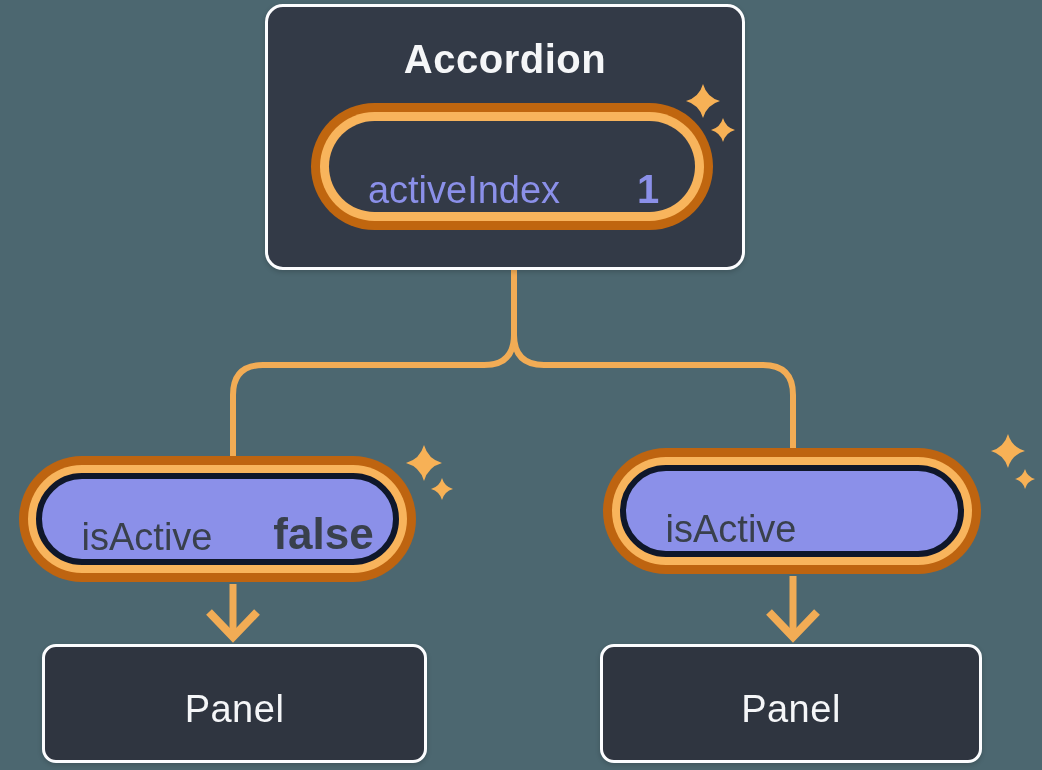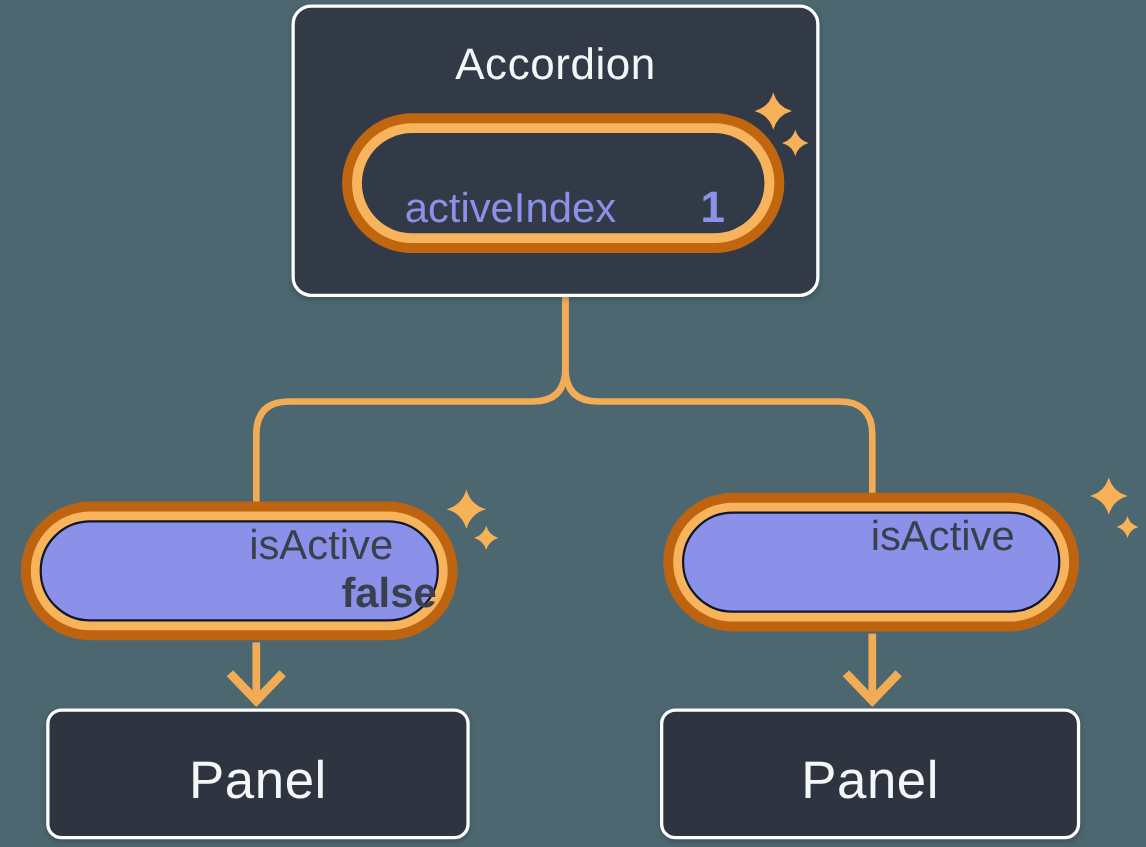--- a/index.html
+++ b/index.html
@@ -31,36 +31,36 @@
     z-index:2;
     box-shadow:0 2px 5px rgba(0,0,0,.18);
   }
   .accordion-box{ left:265px; top:4px; width:480px; height:266px; }
   .node-title{
     position:absolute;
     left:0; right:0;
     text-align:center;
     color:var(--node-text,#F5F6F8);
     font-size:40px;
-    font-weight:400;
+    font-weight:700;
     letter-spacing:.5px;
   }
   .accordion-box .node-title{ top:30px; }
 
   .panel-box{
     top:644px; height:119px;
     border-radius:14px;
     background:#2F3540;
     display:flex; align-items:center; justify-content:center;
   }
   .panel-left{ left:42px; width:385px; }
   .panel-right{ left:600px; width:382px; }
   .panel-box .panel-label{
     color:var(--node-text,#F5F6F8);
-    font-size:48px;
+    font-size:38px;
     font-weight:500;
     letter-spacing:.5px;
     margin-top:12px;
   }
 
   .pill{
     position:absolute;
     box-sizing:border-box;
     border-radius:999px;
     display:flex;
@@ -88,42 +88,41 @@
     flex:1;
     display:flex;align-items:center;justify-content:center;
     color:var(--state-text-purple,#8B90E9);
     font-size:40px;
     font-weight:700;
   }
 
   
   .prop-pill{
     background:var(--pill-fill,#8B90E9);
-    border:2px solid #0f172a;
+    border:6px solid #0f172a;
     box-shadow:0 0 0 8px var(--ring-inner-orange,#F8B45C),
                0 0 0 17px #BE6410;
-    flex-direction:column;
   }
   .prop-pill-left{ left:36px; top:473px; width:363px; height:92px; }
   .prop-pill-right{ left:620px; top:465px; width:344px; height:92px; }
   .prop-pill .pill-name{
     width:210px;
     display:flex;align-items:center;justify-content:center;
     color:var(--pill-text-dark,#39404C);
     font-size:38px;
   }
   .prop-pill .pill-divider{
     width:2px;
     background:#272D37;
   }
   .prop-pill .pill-value{
     flex:1;
     display:flex;align-items:center;justify-content:center;
     color:var(--pill-text-dark,#39404C);
-    font-size:38px;
+    font-size:44px;
     font-weight:700;
   }
 </style>
 </head>
 <body>
 
 <div class="stage">
 
   <svg id="connector-layer" class="layer" viewBox="0 0 1042 770">
     <path d="M 233 460 L 233 395 Q 233 365 263 365 L 484 365 Q 514 365 514 335 L 514 268" fill="none" stroke="#F2AC55" stroke-width="6"></path>

